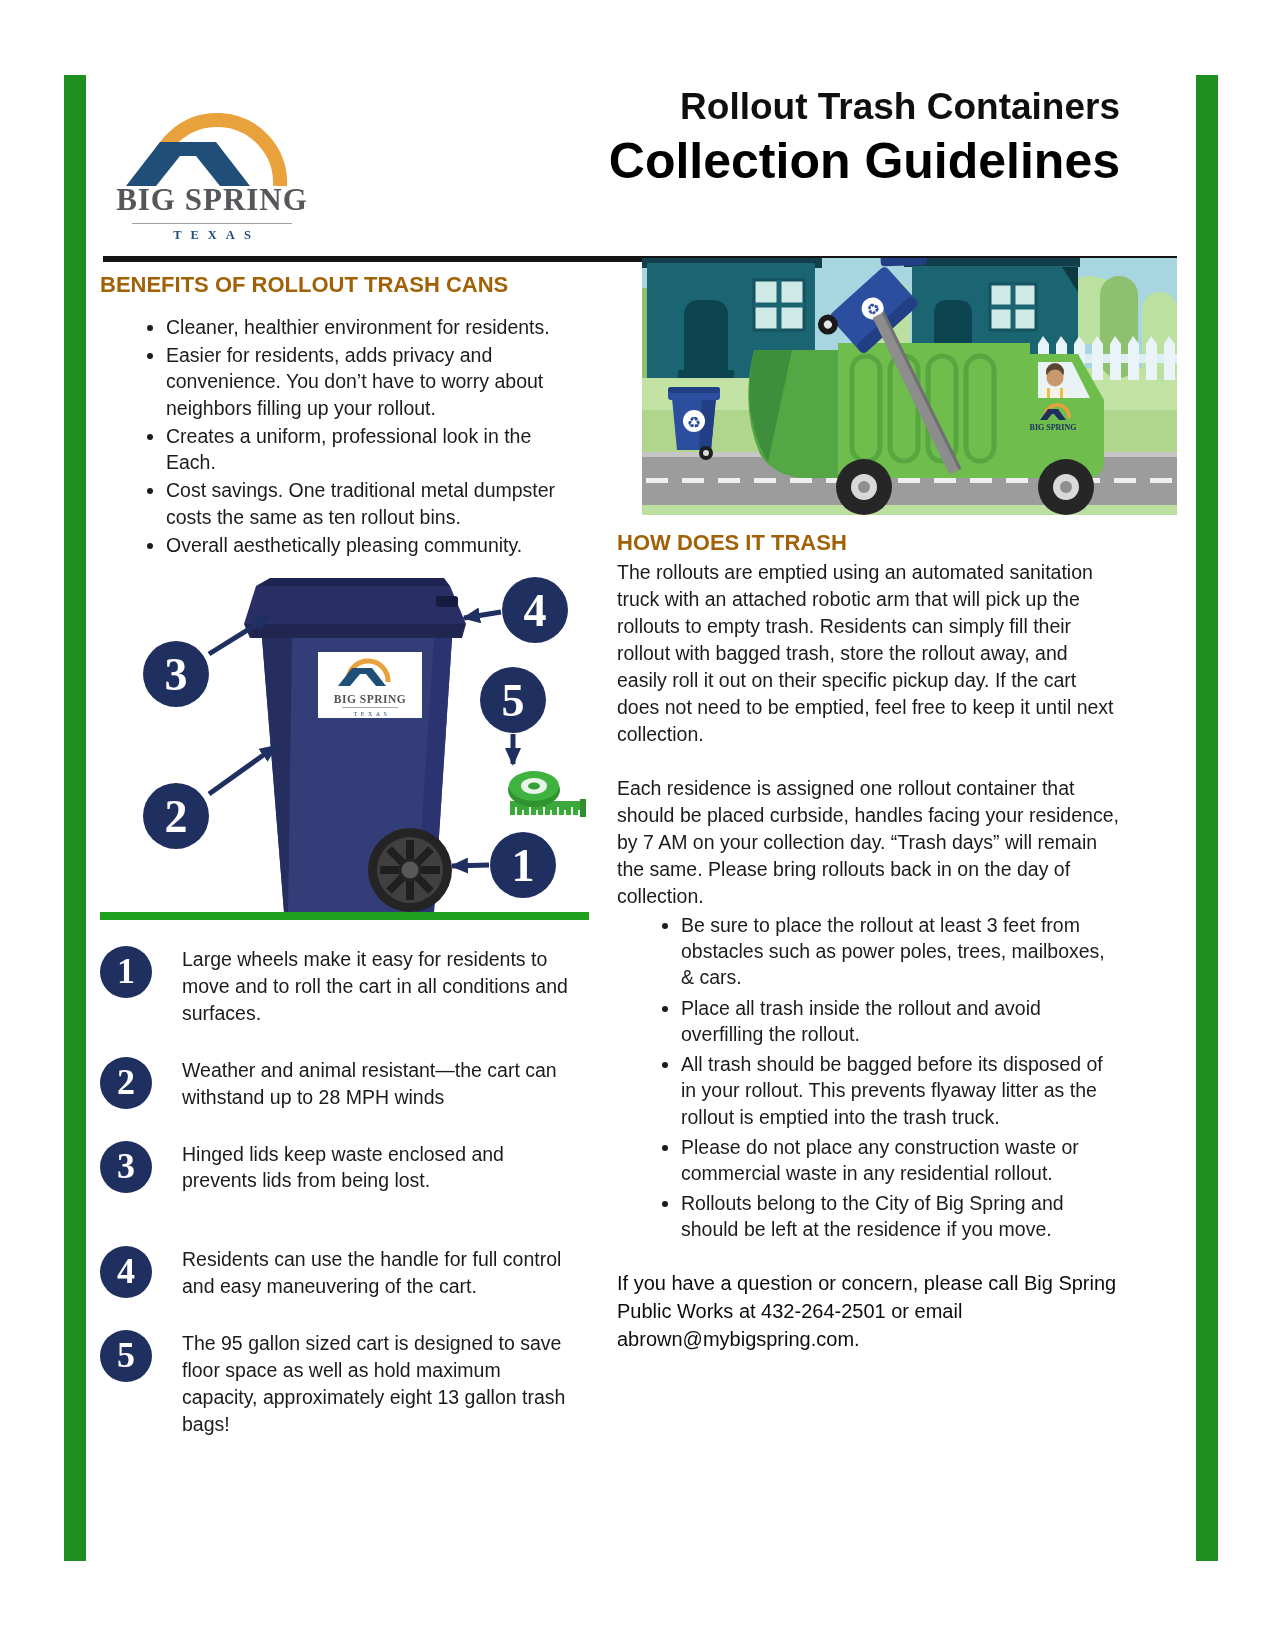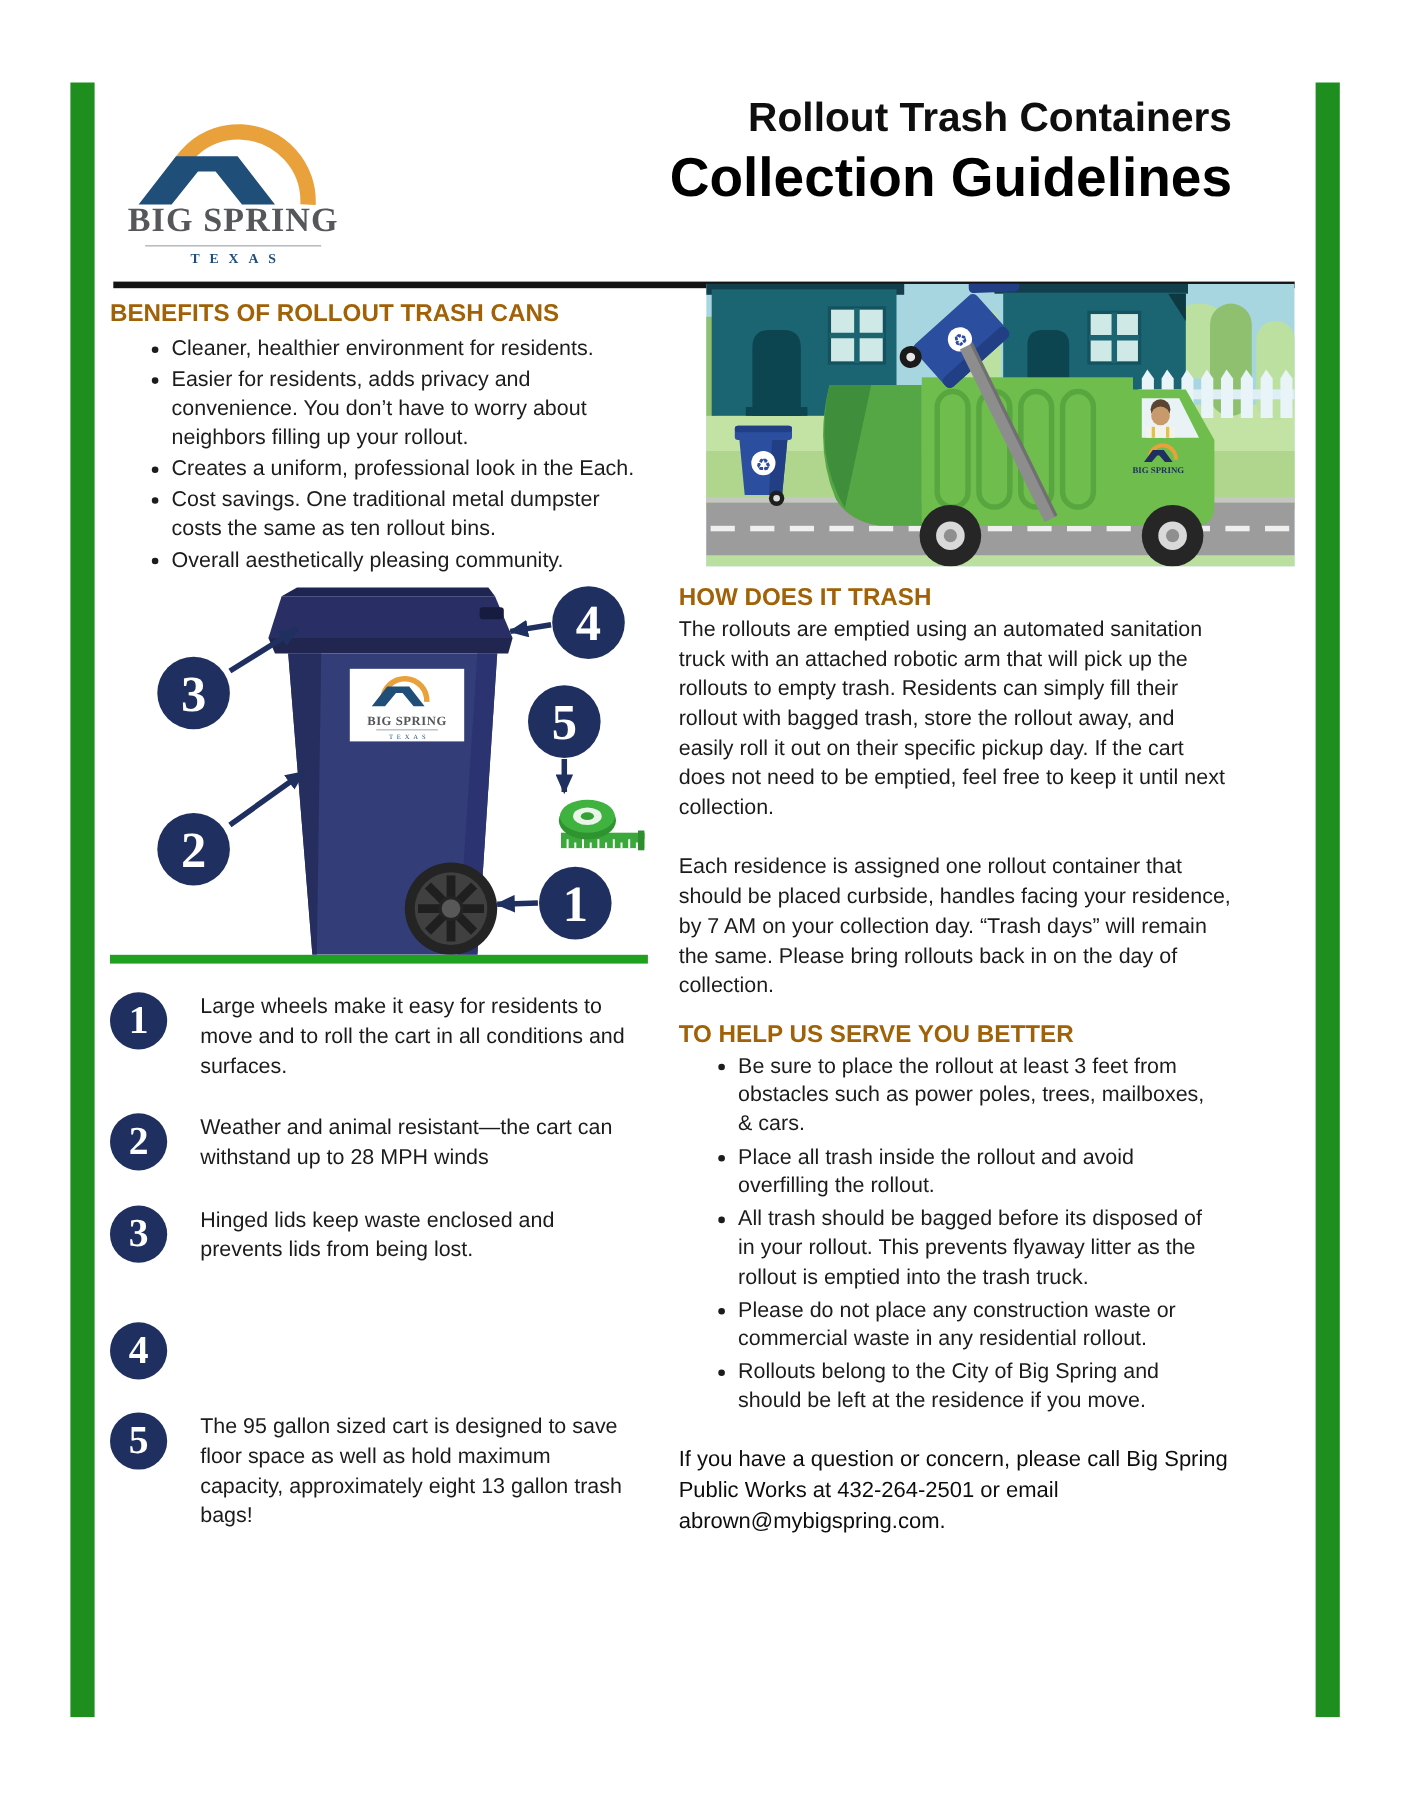--- a/index.html
+++ b/index.html
@@ -23,21 +23,21 @@
   .title1 { font-size:37px; font-weight:700; color:#0f0f0f; }
   .title2 { font-size:50px; font-weight:700; color:#000; margin-top:4px; }
 
   .hrule { position:absolute; left:103px; top:256px; width:1074px; height:6px; background:#141414; }
 
   .col-left  { position:absolute; left:100px; top:272px; width:502px; }
   .col-right { position:absolute; left:617px; top:258px; width:560px; }
 
   .h1 { font-size:22px; font-weight:700; color:#a16207; margin-bottom:3px; }
 
-  ul.bullets { list-style:disc; padding-left:50px; margin:6px; }
+  ul.bullets { list-style:disc; padding-left:50px; margin:16px; }
   ul.bullets li { font-size:19.5px; line-height:1.345; margin-bottom:2px; color:#1c1c1c; }
 
   .cart-fig { display:block; margin:8px 0 0 14px; width:472px; height:338px; }
   .gdivider { width:489px; height:8px; background:#1FA11F; }
 
   .features { margin-top:26px; }
   .feat { display:flex; gap:30px; margin-bottom:30px; align-items:flex-start; }
   .feat.wide-gap { margin-bottom:52px; }
   .badge { flex:0 0 52px; width:52px; height:52px; border-radius:50%; background:#1F3060; color:#fff;
            font-family:"Liberation Serif","DejaVu Serif",serif; font-weight:700; font-size:36px;
@@ -182,20 +182,21 @@
       <div class="feat">
         <div class="badge">2</div>
         <p>Weather and animal resistant—the cart can withstand up to 28 MPH winds</p>
       </div>
       <div class="feat wide-gap">
         <div class="badge">3</div>
         <p>Hinged lids keep waste enclosed and prevents lids from being lost.</p>
       </div>
       <div class="feat">
         <div class="badge">4</div>
+        <p>Residents can use the handle for full control and easy maneuvering of the cart.</p>
       </div>
       <div class="feat">
         <div class="badge">5</div>
         <p>The 95 gallon sized cart is designed to save floor space as well as hold maximum capacity, approximately eight 13 gallon trash bags!</p>
       </div>
     </div>
   </div>
 
   <div class="col-right">
 
@@ -327,21 +328,20 @@
       <g>
         <line x1="313" y1="214" x2="236" y2="57" stroke="#8D8D8D" stroke-width="12"></line>
         <line x1="318" y1="211" x2="241" y2="54" stroke="#707070" stroke-width="3"></line>
       </g>
     </svg>
 
     <div class="h1 how">HOW DOES IT TRASH</div>
     <p class="para">The rollouts are emptied using an automated sanitation truck with an attached robotic arm that will pick up the rollouts to empty trash.  Residents can simply fill their rollout with bagged trash, store the rollout away, and easily roll it out on their specific pickup day.  If the cart does not need to be emptied, feel free to keep it until next collection.</p>
     <p class="para second">Each residence is assigned one rollout container that should be placed curbside, handles facing your residence, by 7 AM on your collection day.  “Trash days” will remain the same.  Please bring rollouts back in on the day of collection.</p>
 
-    <div class="h1 serve">TO HELP US SERVE YOU BETTER</div>
     <ul class="bullets serve">
       <li>Be sure to place the rollout at least 3 feet from obstacles such as power poles, trees, mailboxes, &amp; cars.</li>
       <li>Place all trash inside the rollout and avoid overfilling the rollout.</li>
       <li>All trash should be bagged before its disposed of in your rollout.  This prevents flyaway litter as the rollout is emptied into the trash truck.</li>
       <li>Please do not place any construction waste or commercial waste in any residential rollout.</li>
       <li>Rollouts belong to the City of Big Spring and should be left at the residence if you move.</li>
     </ul>
 
     <p class="contact">If you have a question or concern, please call Big Spring Public Works at 432-264-2501 or email abrown@mybigspring.com.</p>
   </div>

